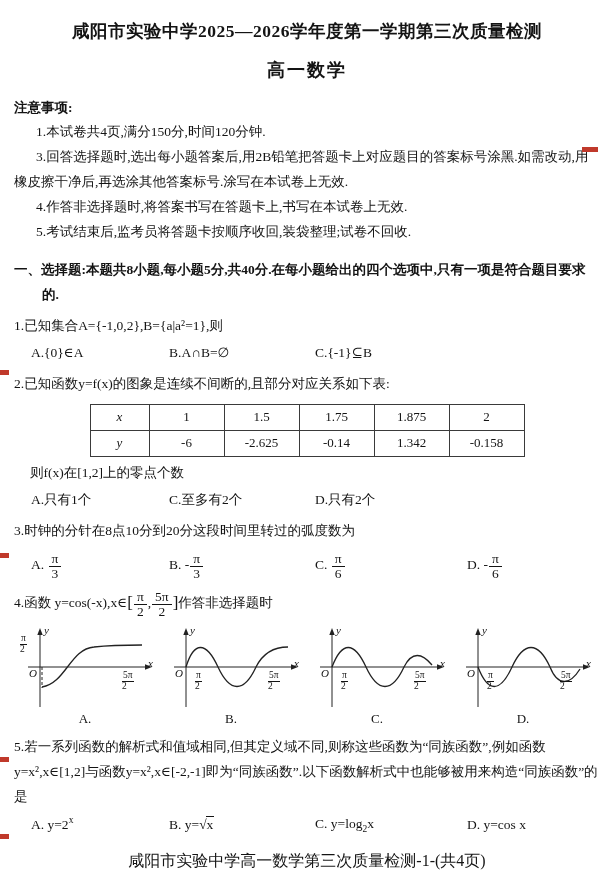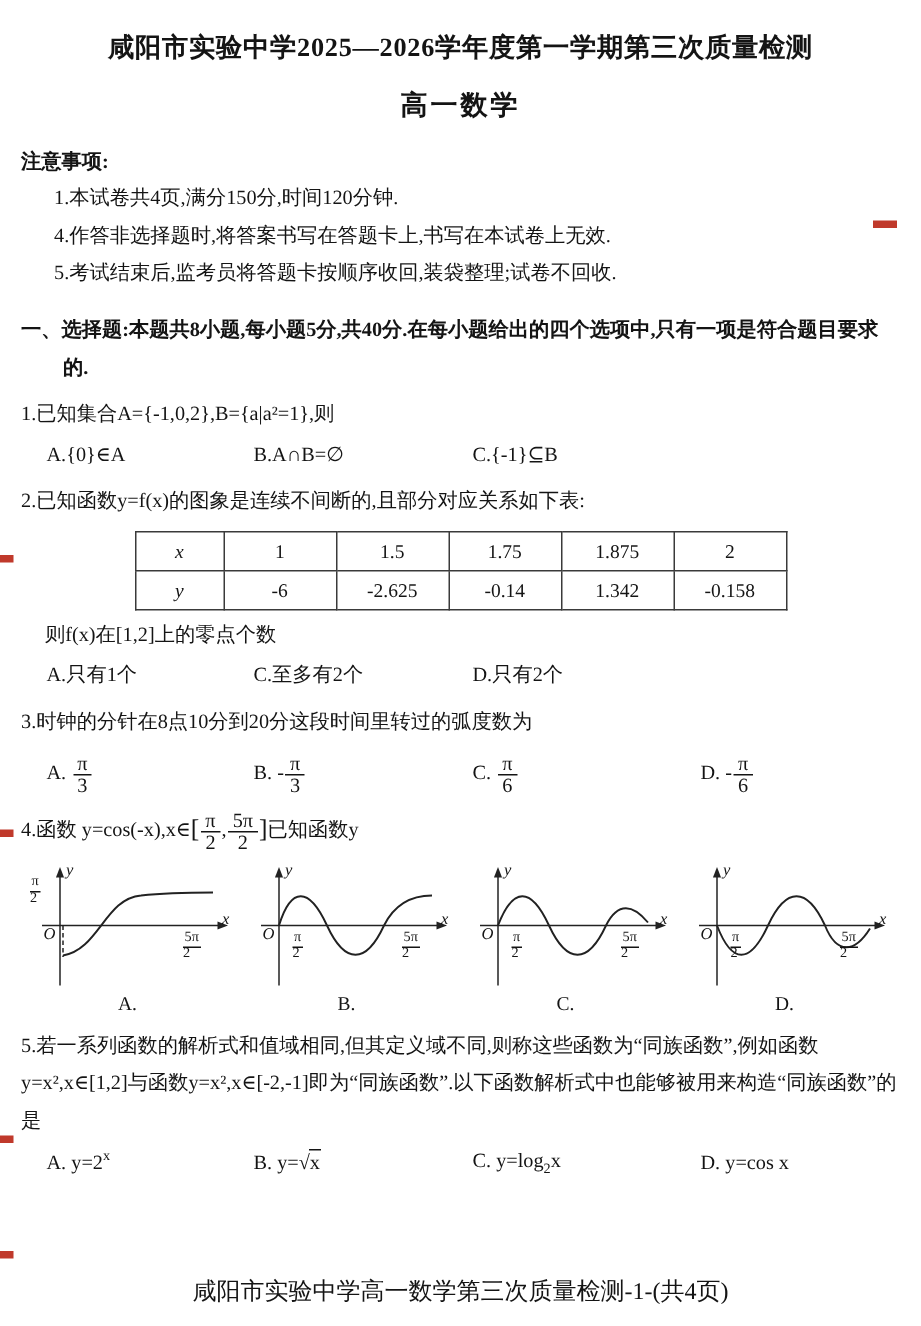--- a/index.html
+++ b/index.html
@@ -82,20 +82,21 @@
   <span class="red-mark rm5"></span>
 
   <div class="inner">
 
     <div class="title">咸阳市实验中学2025—2026学年度第一学期第三次质量检测</div>
     <div class="subtitle">高一数学</div>
 
     <div class="notice">
       <div class="notice-heading">注意事项:</div>
       <p>1.本试卷共4页,满分150分,时间120分钟.</p>
+      <p>3.回答选择题时,选出每小题答案后,用2B铅笔把答题卡上对应题目的答案标号涂黑.如需改动,用橡皮擦干净后,再选涂其他答案标号.涂写在本试卷上无效.</p>
       <p>4.作答非选择题时,将答案书写在答题卡上,书写在本试卷上无效.</p>
       <p>5.考试结束后,监考员将答题卡按顺序收回,装袋整理;试卷不回收.</p>
     </div>
 
     <p class="section-heading">一、选择题:本题共8小题,每小题5分,共40分.在每小题给出的四个选项中,只有一项是符合题目要求的.</p>
 
     <p class="stem">1.已知集合A={-1,0,2},B={a|a²=1},则</p>
     <div class="opts">
       <span>A.{0}∈A</span>
       <span>B.A∩B=∅</span>
@@ -144,21 +145,21 @@
         <span>C.</span>
         <span></span><span class="frac"><span class="num">π</span><span class="den">6</span></span>
       </span>
       <span>
         <span>D.</span>
         <span>-</span><span class="frac"><span class="num">π</span><span class="den">6</span></span>
       </span>
     </div>
 
     <p class="stem">
-      <span>4.函数 y=cos(-x),x∈</span><span class="bigb">[</span><span class="frac"><span class="num">π</span><span class="den">2</span></span><span>,</span><span class="frac"><span class="num">5π</span><span class="den">2</span></span><span class="bigb">]</span><span>已知函数y</span>
+      <span>4.函数 y=cos(-x),x∈</span><span class="bigb">[</span><span class="frac"><span class="num">π</span><span class="den">2</span></span><span>,</span><span class="frac"><span class="num">5π</span><span class="den">2</span></span><span class="bigb">]</span><span>作答非选择题时</span>
     </p>
 
     <div class="graphs-row">
 
       <div class="graph graph-a">
         <svg width="140" height="86" viewBox="0 0 140 86">
           <line x1="10" y1="42" x2="131" y2="42" stroke="#222" stroke-width="1"></line>
           <polygon points="134,42 127,39.3 127,44.7" fill="#222"></polygon>
           <line x1="22" y1="82" x2="22" y2="6" stroke="#222" stroke-width="1"></line>
           <polygon points="22,3 19.3,10 24.7,10" fill="#222"></polygon>

